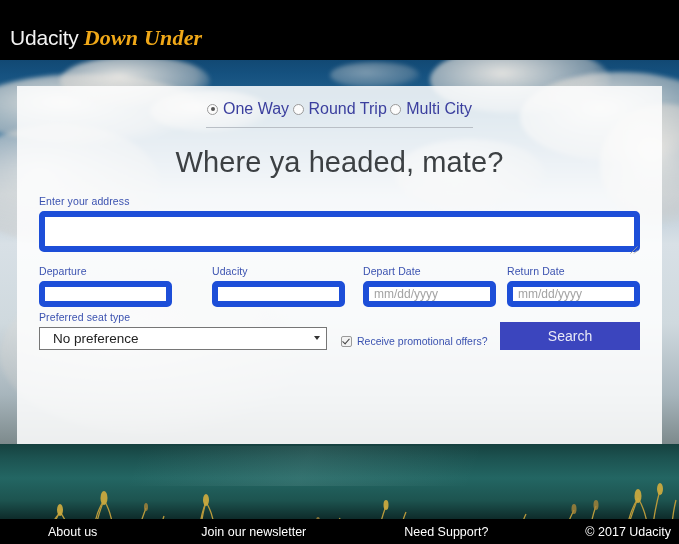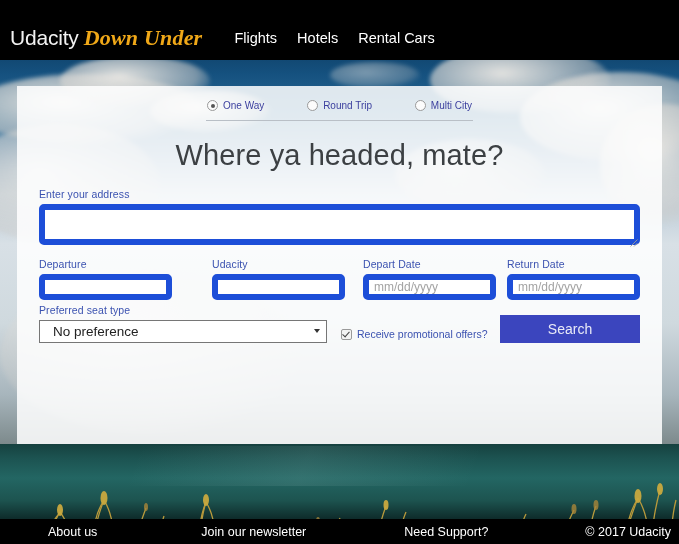--- a/index.html
+++ b/index.html
@@ -169,21 +169,21 @@
   .radio-dot.on::after {
     content: "";
     position: absolute;
     left: 2.5px; top: 2.5px;
     width: 4px; height: 4px;
     border-radius: 50%;
     background: #555;
   }
   .radio-label {
     color: #3b3f9e;
-    font-size: 10px;
+    font-size: 16px;
     white-space: nowrap;
   }
   .divider {
     margin: 9px auto 0;
     width: 267px;
     height: 1px;
     background: #b9bfc6;
   }
 
   
@@ -426,25 +426,20 @@
           <ellipse cx="596" cy="23" rx="2.5" ry="5"></ellipse>
         </g>
       </svg>
     </div>
   </div>
 
   <div class="topbar">
     <div class="logo">
       <span class="logo-u">Udacity</span><span class="logo-du">Down Under</span>
     </div>
-    <div class="navlinks">
-      <a class="navlink" href="#">Flights</a>
-      <a class="navlink" href="#">Hotels</a>
-      <a class="navlink" href="#">Rental Cars</a>
-    </div>
   </div>
 
   <div class="panel">
 
     <div class="triptype">
       <label class="radio-opt">
         <span class="radio-dot on"></span>
         <span class="radio-label">One Way</span>
       </label>
       <label class="radio-opt">

